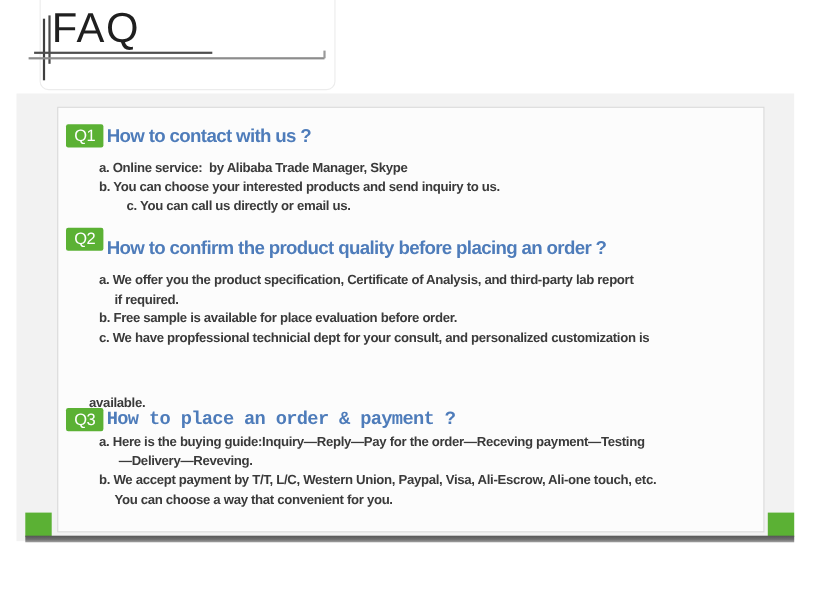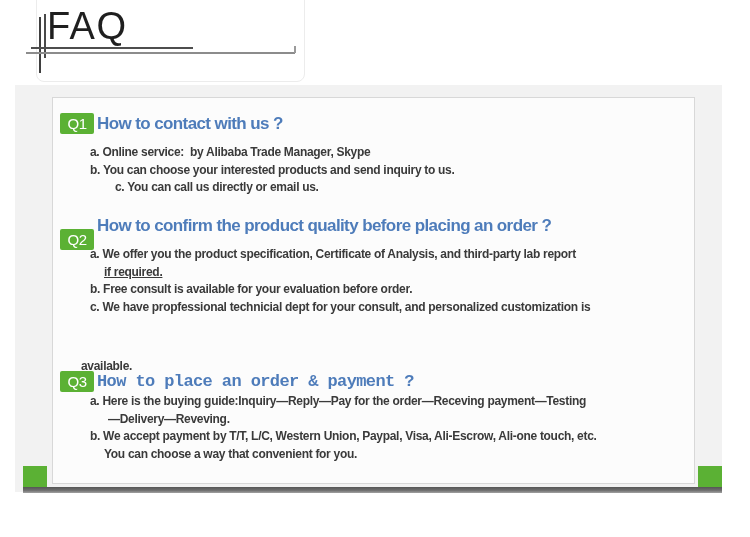--- a/index.html
+++ b/index.html
@@ -54,25 +54,25 @@
 
   <div class="content-panel"></div>
   <div class="content-card"></div>
 
   <div id="qa-root">
       <div class="q-badge" style="top: 113px;">Q1</div>
       <div class="q-heading" style="top: 114px;">How to contact with us ?</div>
       <div class="a-line ind-letter" style="top: 145px;">a. Online service:  by Alibaba Trade Manager, Skype</div>
       <div class="a-line ind-letter" style="top: 162.5px;">b. You can choose your interested products and send inquiry to us.</div>
       <div class="a-line ind-letter" style="top: 180px; margin-left: 25px;">c. You can call us directly or email us.</div>
-      <div class="q-badge" style="top: 229px; text-align: center;">Q2</div>
+      <div class="q-badge" style="top: 207px; text-align: center;">Q2</div>
       <div class="q-heading" style="top: 216px;">How to confirm the product quality before placing an order ?</div>
       <div class="a-line ind-letter" style="top: 247px;">a. We offer you the product specification, Certificate of Analysis, and third-party lab report</div>
-      <div class="a-line ind-cont" style="top: 264.5px; text-decoration: underline;">if required.</div>
-      <div class="a-line ind-letter" style="top: 282px;">b. Free consult is available for your evaluation before order.</div>
+      <div class="a-line ind-cont" style="top: 264.5px;">if required.</div>
+      <div class="a-line ind-letter" style="top: 282px;">b. Free sample is available for place evaluation before order.</div>
       <div class="a-line ind-letter" style="top: 299.5px;">c. We have propfessional technicial dept for your consult, and personalized customization is</div>
       <div class="a-line ind-flush" style="top: 317px;">available.</div>
       <div class="q-badge" style="top: 371px;">Q3</div>
       <div class="q-heading" style="top: 372px; font-family: Liberation Mono, monospace;">How to place an order &amp; payment ?</div>
       <div class="a-line ind-letter" style="top: 394px;">a. Here is the buying guide:Inquiry—Reply—Pay for the order—Receving payment—Testing</div>
       <div class="a-line ind-cont2" style="top: 411.5px;">—Delivery—Reveving.</div>
       <div class="a-line ind-letter" style="top: 429px;">b. We accept payment by T/T, L/C, Western Union, Paypal, Visa, Ali-Escrow, Ali-one touch, etc.</div>
       <div class="a-line ind-cont" style="top: 446.5px;">You can choose a way that convenient for you.</div>
     </div>
 

